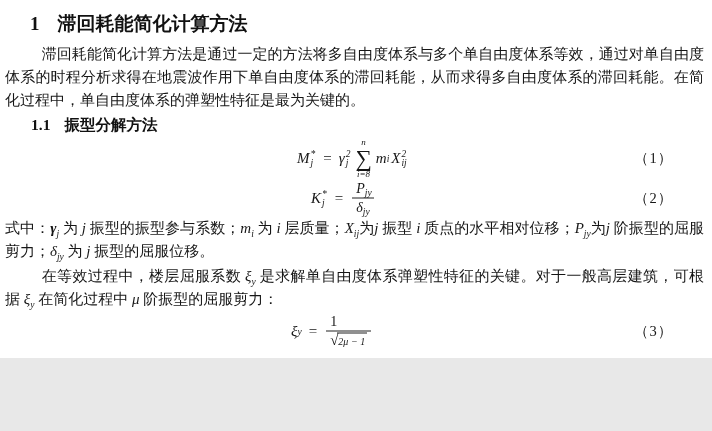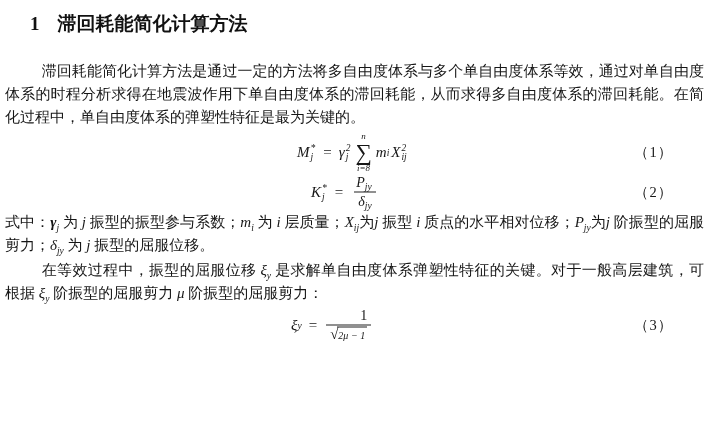--- a/index.html
+++ b/index.html
@@ -1,17 +1,17 @@
 <!DOCTYPE html>
 <html><head>
 <meta charset="utf-8">
 <style>
   html,body{margin:0;padding:0;background:#e8e8e8;}
   .page{
-    width:712px;height:431px;background:#ffffff;color:#161616;
+    width:712px;height:358px;background:#ffffff;color:#161616;
     position:relative;overflow:hidden;
     font-family:"Liberation Serif","DejaVu Serif",serif;
     font-size:15px;
   }
   
   .h1{
     margin:11px 0 0 30px;
     font-family:"Liberation Sans","DejaVu Sans",sans-serif;
     font-weight:bold;font-size:19px;line-height:25px;color:#111;
   }
@@ -21,21 +21,21 @@
     font-family:"Liberation Sans","DejaVu Sans",sans-serif;
     font-weight:bold;font-size:15.5px;line-height:20px;color:#111;
   }
   .h2 .num{margin-right:14px;font-family:"Liberation Serif","DejaVu Serif",serif;}
   
   .para{
     margin:0 8px 0 5px;line-height:23px;text-align:justify;
     text-justify:inter-ideograph;
   }
   .indent{text-indent:2.45em;}
-  .mt13{margin-top:24px;}
+  .mt13{margin-top:7px;}
   .mt5{margin-top:5px;}
   .mt2{margin-top:2px;}
   .var{font-style:italic;font-family:"Liberation Serif","DejaVu Serif",serif;}
   .bold{font-weight:bold;}
   sub,sup{font-size:9.5px;line-height:0;}
   
   .eq-row{position:relative;width:100%;}
   .eq-row.r1{height:42px;margin-top:2px;}
   .eq-row.r2{height:38px;}
   .eq-row.r3{height:40px;}
@@ -56,41 +56,44 @@
   }
   .ss span{display:block;height:9px;}
   
   .sum{
     display:inline-flex;flex-direction:column;align-items:center;
     font-size:9px;line-height:9px;margin:0 4px;
   }
   .sum .sigma{font-size:23px;line-height:23px;font-style:normal;}
   
   .frac{
-    display:inline-flex;flex-direction:column;align-items:flex-end;
+    display:inline-flex;flex-direction:column;align-items:flex-start;
     vertical-align:middle;font-size:14px;line-height:16px;margin:0 2px;
   }
   .frac .den{border-top:1.2px solid #222;padding:1px 4px 0 4px;}
   .frac .num{padding:0 4px 1px 4px;}
   
   .sqrt{display:inline-flex;align-items:flex-start;}
   .sqrt-sym{font-size:15px;line-height:15px;font-style:normal;}
   .radicand{border-top:1px solid #222;padding:1px 2px 0 1px;margin-left:-1px;font-size:10px;line-height:14px;}
 </style>
 </head>
 <body>
 
 <div class="page">
 
   <div class="h1">
     <span class="num">1</span><span>滞回耗能简化计算方法</span>
   </div>
 
   <p class="para indent mt13">滞回耗能简化计算方法是通过一定的方法将多自由度体系与多个单自由度体系等效，通过对单自由度体系的时程分析求得在地震波作用下单自由度体系的滞回耗能，从而求得多自由度体系的滞回耗能。在简化过程中，单自由度体系的弹塑性特征是最为关键的。</p>
 
+  <div class="h2">
+    <span class="num">1.1</span><span>振型分解方法</span>
+  </div>
 
 
   <div class="eq-row r1">
     <div class="eq-content" style="left:297px;">
       <span class="var">M</span>
         <span class="ss var">
           <span>*</span>
           <span>j</span>
         </span>
       <span class="eq-sign">=</span>
@@ -126,21 +129,21 @@
       <span class="frac">
         <span class="num"><span class="var">P</span><sub class="var">jy</sub></span>
         <span class="den"><span class="var">δ</span><sub class="var">jy</sub></span>
       </span>
     </div>
     <span class="eq-num">（2）</span>
   </div>
 
   <p class="para"><span>式中：</span><span class="var bold">γ</span><sub class="var">j</sub><span> 为 </span><span class="var">j</span><span> 振型的振型参与系数；</span><span class="var">m</span><sub class="var">i</sub><span> 为 </span><span class="var">i</span><span> 层质量；</span><span class="var">X</span><sub class="var">ij</sub><span>为</span><span class="var">j</span><span> 振型 </span><span class="var">i</span><span> 质点的水平相对位移；</span><span class="var">P</span><sub class="var">jy</sub><span>为</span><span class="var">j</span><span> 阶振型的屈服剪力；</span><span class="var">δ</span><sub class="var">jy</sub><span> 为 </span><span class="var">j</span><span> 振型的屈服位移。</span></p>
 
-  <p class="para indent mt2"><span>在等效过程中，振型的屈服位移 </span><span class="var">ξ</span><sub class="var">y</sub><span> 是求解单自由度体系弹塑性特征的关键。对于一般高层建筑，可根据 </span><span class="var">ξ</span><sub class="var">y</sub><span> 阶振型的屈服剪力 </span><span class="var">μ</span><span> 阶振型的屈服剪力：</span></p>
+  <p class="para indent mt2"><span>在等效过程中，楼层屈服系数 </span><span class="var">ξ</span><sub class="var">y</sub><span> 是求解单自由度体系弹塑性特征的关键。对于一般高层建筑，可根据 </span><span class="var">ξ</span><sub class="var">y</sub><span> 在简化过程中 </span><span class="var">μ</span><span> 阶振型的屈服剪力：</span></p>
 
   <div class="eq-row r3">
     <div class="eq-content" style="left:291px;">
       <span class="var">ξ</span>
         <sub class="var">y</sub>
       <span class="eq-sign">=</span>
       <span class="frac">
         <span class="num">1</span>
         <span class="den">
           <span class="sqrt">

